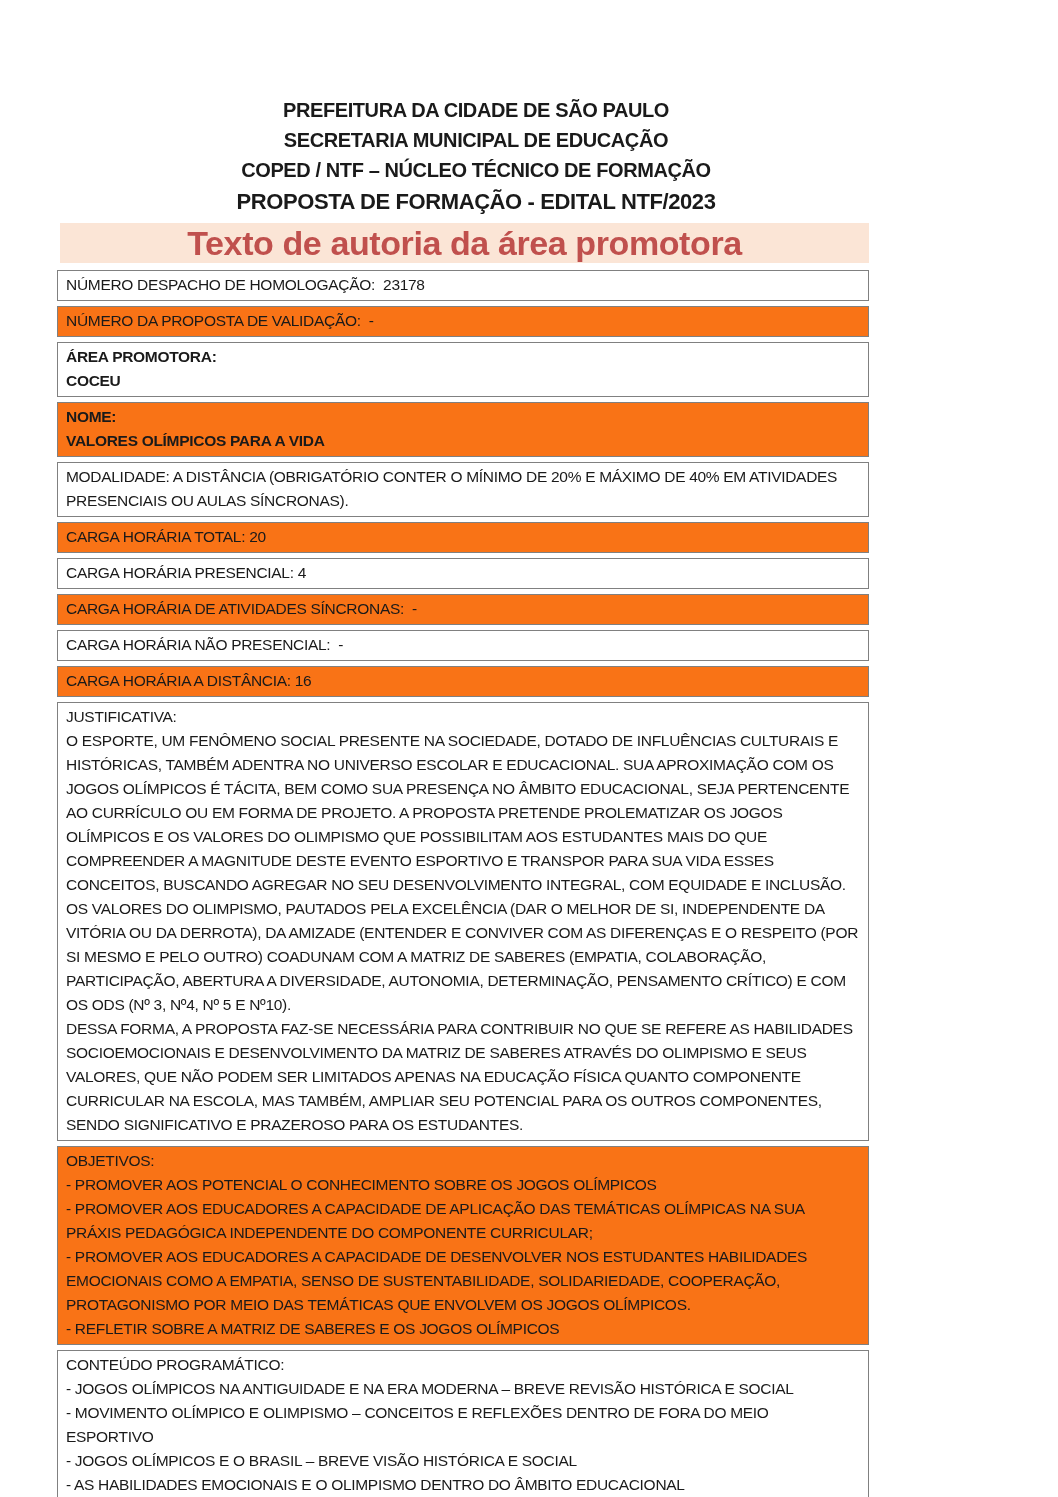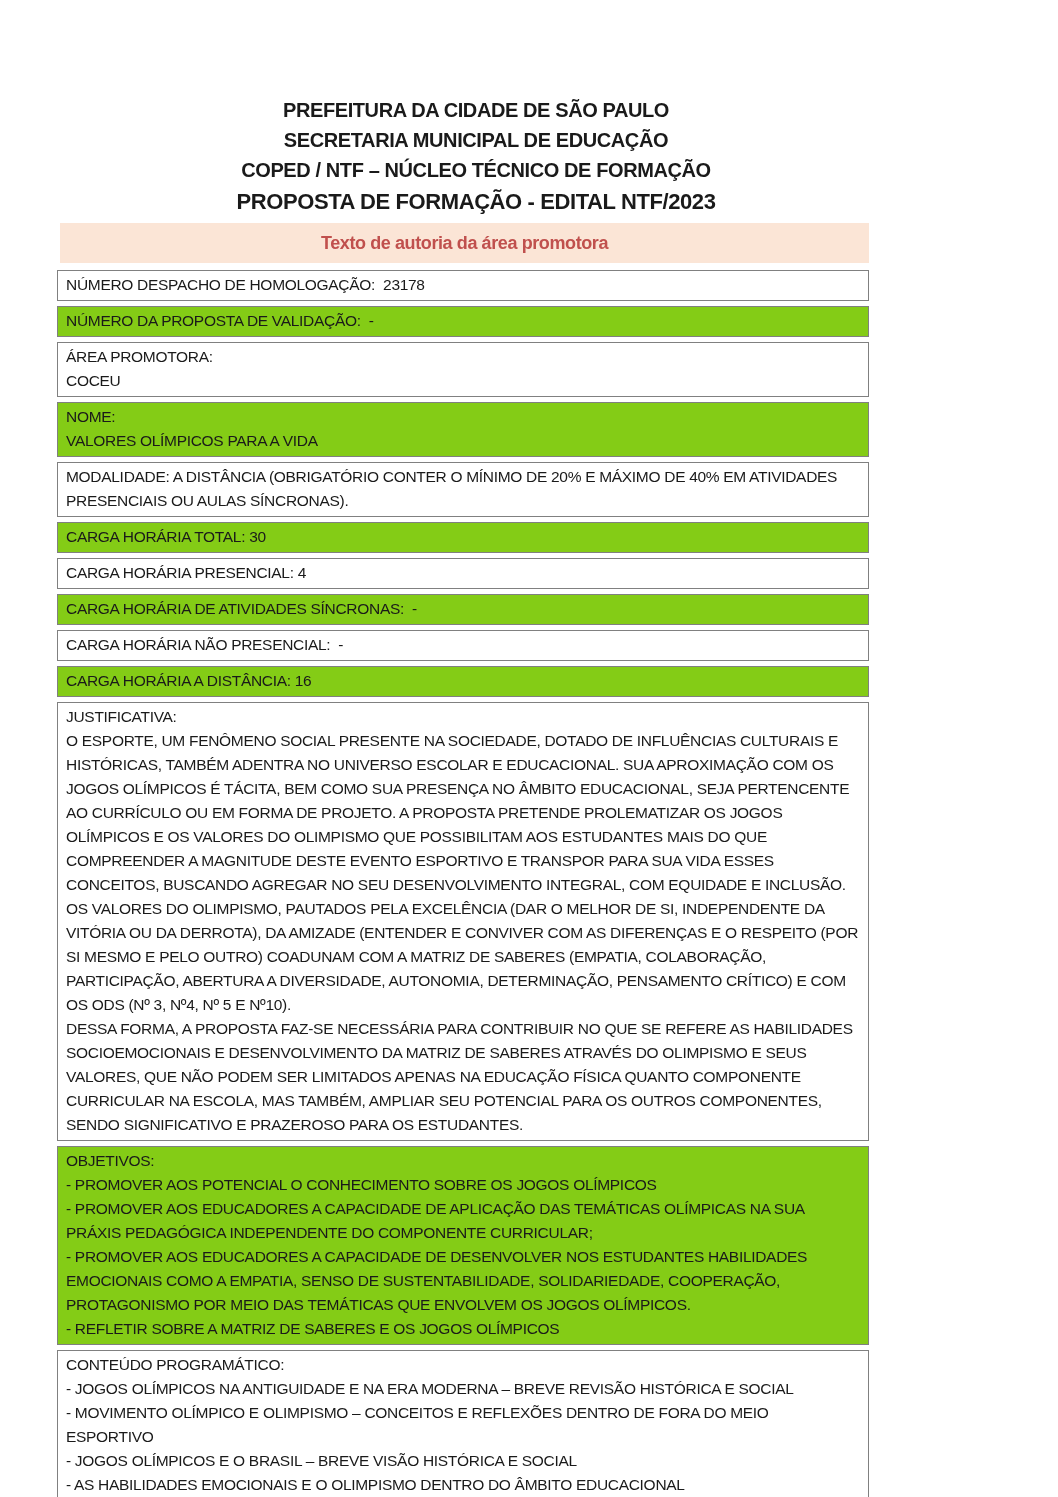--- a/index.html
+++ b/index.html
@@ -32,42 +32,42 @@
     white-space: pre-wrap;
   }
   .hline-main {
     font-size: 22px;
     line-height: 34px;
   }
   .banner {
     margin: 4px 83px 7px 60px;
     background: #FBE5D6;
     color: #C0504D;
-    font-size: 18px;
+    font-size: 34px;
     font-weight: 700;
     line-height: 40px;
     text-align: center;
     letter-spacing: -0.4px;
     white-space: pre-wrap;
   }
   
   .rows {
     margin: 0 83px 0 57px;
   }
   .row {
     border: 1px solid #808080;
     background: #ffffff;
     margin-bottom: 5px;
     padding: 2px 8px 3px 8px;
     font-size: 15.5px;
     line-height: 24px;
     letter-spacing: -0.3px;
   }
-  .row.peach { background: #84cc16; }
-  .row.bold  { font-weight: 400; }
+  .row.peach { background: #f97316; }
+  .row.bold  { font-weight: 700; }
   .line { white-space: pre-wrap; }
 </style>
 </head>
 <body>
 
 <div class="page">
 
   <div class="doc-header">
     <div class="hline">PREFEITURA DA CIDADE DE SÃO PAULO</div>
     <div class="hline">SECRETARIA MUNICIPAL DE EDUCAÇÃO</div>
@@ -97,21 +97,21 @@
     <div class="row peach bold">
       <div class="line">NOME:</div>
       <div class="line">VALORES OLÍMPICOS PARA A VIDA</div>
     </div>
 
     <div class="row">
       <div class="line">MODALIDADE: A DISTÂNCIA (OBRIGATÓRIO CONTER O MÍNIMO DE 20% E MÁXIMO DE 40% EM ATIVIDADES PRESENCIAIS OU AULAS SÍNCRONAS).</div>
     </div>
 
     <div class="row peach">
-      <div class="line">CARGA HORÁRIA TOTAL: 30</div>
+      <div class="line">CARGA HORÁRIA TOTAL: 20</div>
     </div>
 
     <div class="row">
       <div class="line">CARGA HORÁRIA PRESENCIAL: 4</div>
     </div>
 
     <div class="row peach">
       <div class="line">CARGA HORÁRIA DE ATIVIDADES SÍNCRONAS:  -</div>
     </div>
 

